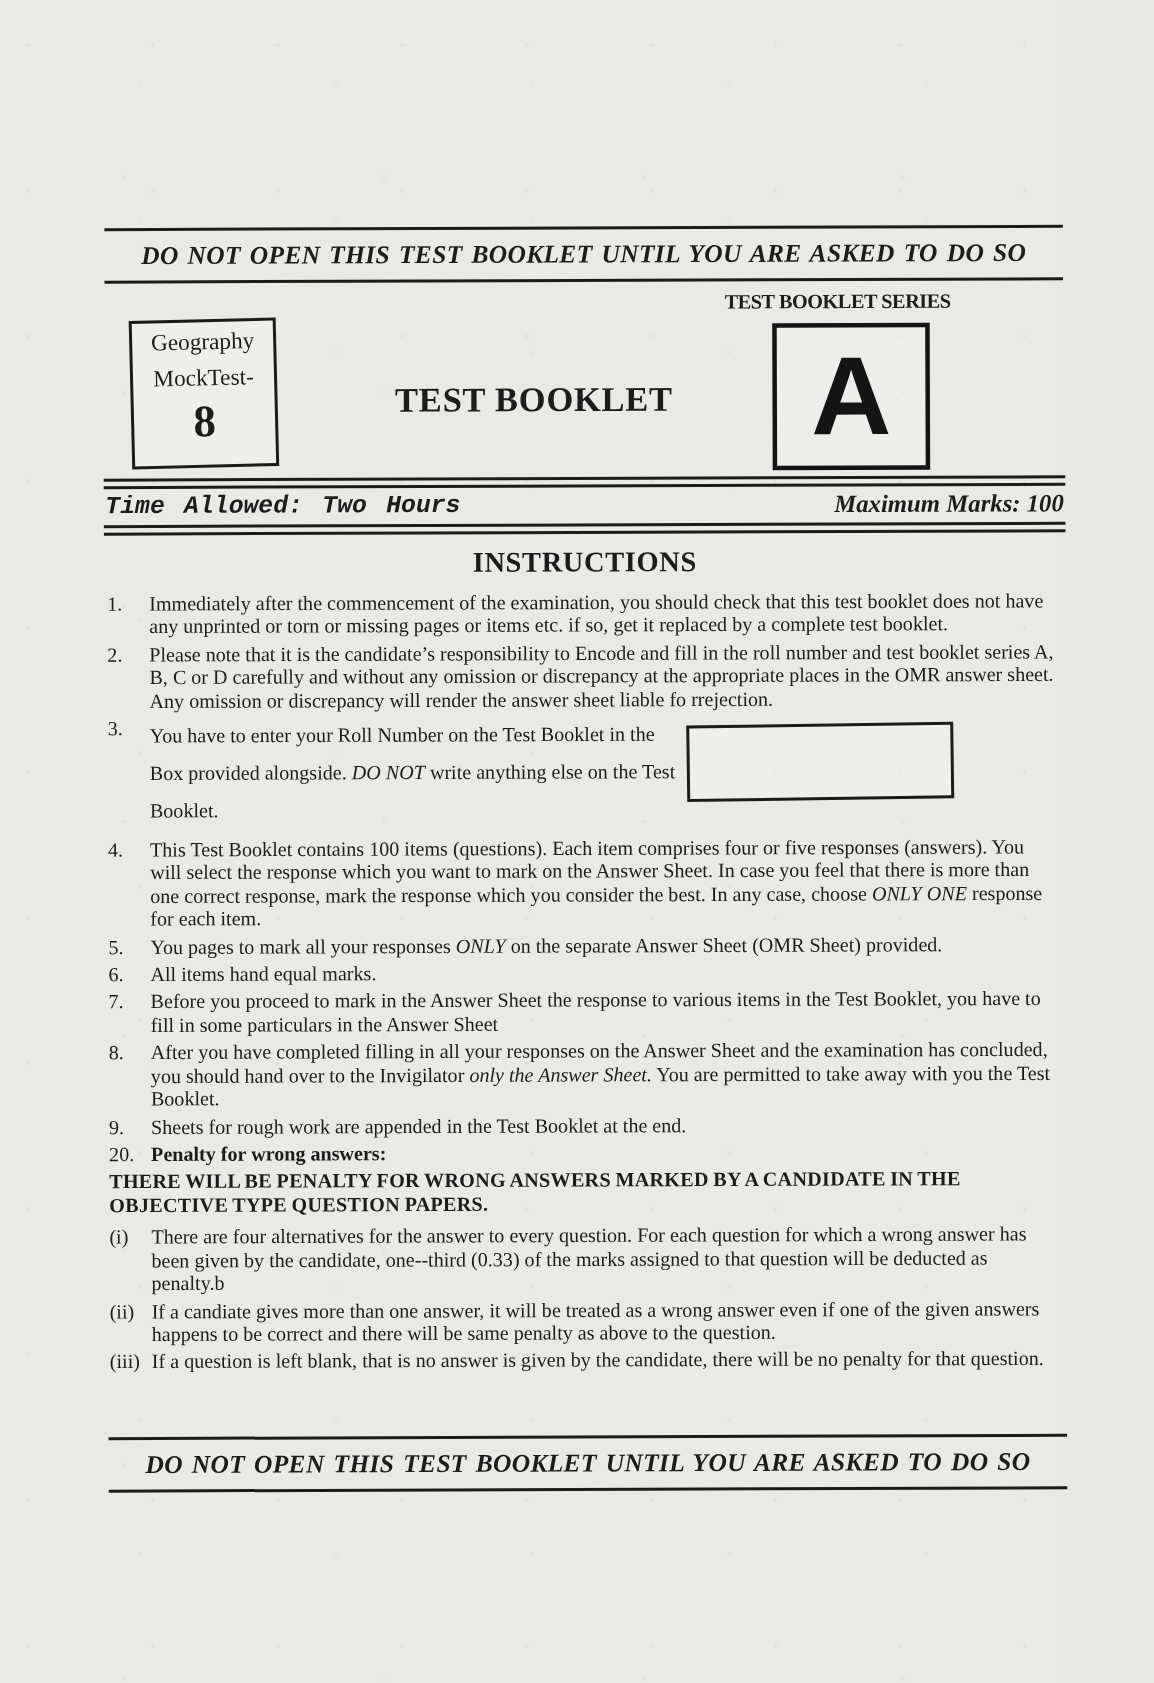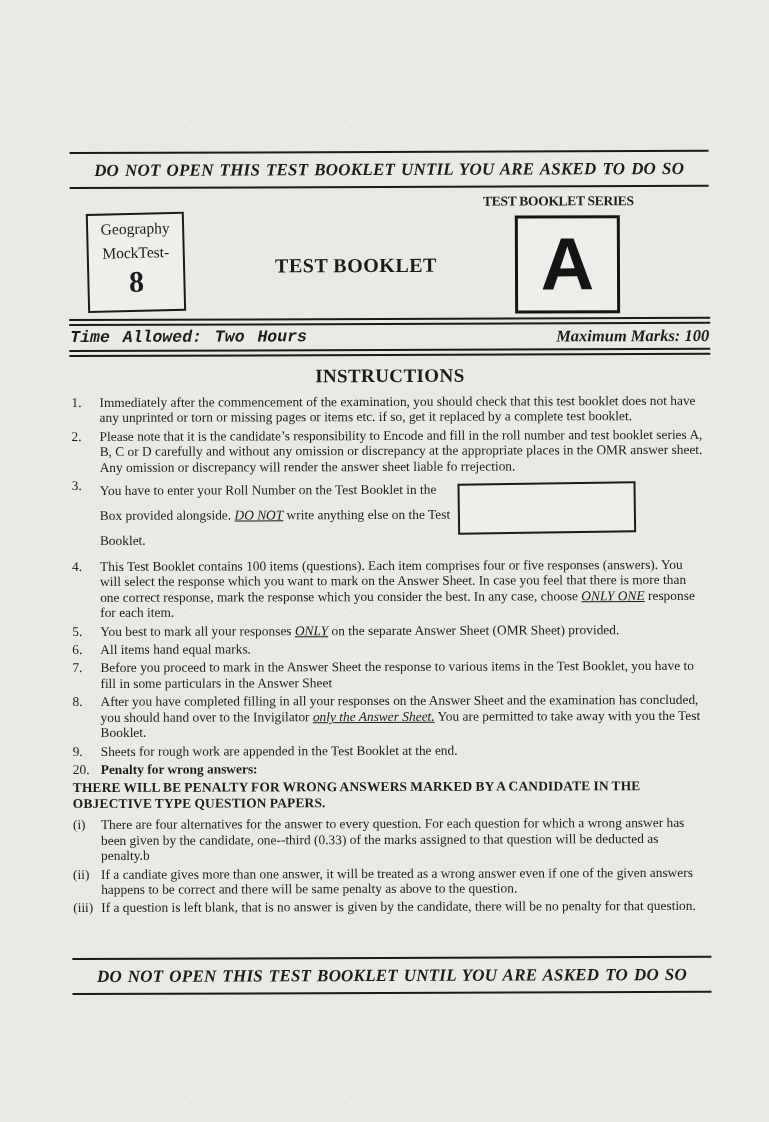--- a/index.html
+++ b/index.html
@@ -42,21 +42,21 @@
     position:absolute;left:88px;top:212px;width:94px;height:93px;
     border:2.5px solid #1b1b1b;background:rgba(255,255,255,0.25);
     text-align:center;transform:rotate(-1.2deg);
     padding-top:2px;
   }
   .subject-box .ln{font-size:15.5px;line-height:24px;}
   .subject-box .num{font-size:30px;font-weight:bold;line-height:34px;}
 
   .main-title{
     position:absolute;left:262px;top:254px;width:190px;
-    font-size:20px;font-weight:bold;letter-spacing:0.5px;text-align:center;
+    font-size:23px;font-weight:bold;letter-spacing:0.5px;text-align:center;
     white-space:nowrap;
   }
 
   .series-box{
     position:absolute;left:516px;top:216px;width:99px;height:92px;
     border:3px solid #141414;background:rgba(255,255,255,0.2);
     display:flex;align-items:center;justify-content:center;
   }
   .series-box .letter{
     font-family:"Liberation Sans", sans-serif;
@@ -81,21 +81,21 @@
   }
 
   .instr-list{position:absolute;left:72px;top:394px;width:631px;}
   .instr-item{
     display:grid;grid-template-columns:28px 1fr;
     font-size:13.4px;line-height:15.4px;margin-bottom:3px;
     position:relative;
   }
   .instr-num{text-align:left;}
   .instr-text{text-align:left;}
-  .it{font-style:italic;text-decoration:underline;}
+  .it{font-style:italic;}
   .bd{font-weight:bold;}
   .has-roll-box{min-height:78px;}
   .has-roll-box .instr-text{max-width:362px;line-height:25px;}
   .roll-box{
     position:absolute;left:386px;top:6px;width:174px;height:47px;
     border:2.5px solid #1b1b1b;background:rgba(255,255,255,0.25);
     transform:rotate(-0.6deg);
   }
   .penalty-note{
     font-size:13.4px;line-height:16px;font-weight:bold;
@@ -151,21 +151,21 @@
           <span class="instr-num">3.</span>
           <span class="instr-text"><span>You have to enter your Roll Number on the Test Booklet in the Box provided alongside. </span><span class="it">DO NOT</span><span> write anything else on the Test Booklet.</span></span>
           <span class="roll-box"></span>
         </div>
         <div class="instr-item">
           <span class="instr-num">4.</span>
           <span class="instr-text"><span>This Test Booklet contains 100 items (questions). Each item comprises four or five responses (answers). You will select the response which you want to mark on the Answer Sheet. In case you feel that there is more than one correct response, mark the response which you consider the best. In any case, choose </span><span class="it">ONLY ONE</span><span> response for each item.</span></span>
         </div>
         <div class="instr-item">
           <span class="instr-num">5.</span>
-          <span class="instr-text"><span>You best to mark all your responses </span><span class="it">ONLY</span><span> on the separate Answer Sheet (OMR Sheet) provided.</span></span>
+          <span class="instr-text"><span>You pages to mark all your responses </span><span class="it">ONLY</span><span> on the separate Answer Sheet (OMR Sheet) provided.</span></span>
         </div>
         <div class="instr-item">
           <span class="instr-num">6.</span>
           <span class="instr-text"><span>All items hand equal marks.</span></span>
         </div>
         <div class="instr-item">
           <span class="instr-num">7.</span>
           <span class="instr-text"><span>Before you proceed to mark in the Answer Sheet the response to various items in the Test Booklet, you have to fill in some particulars in the Answer Sheet</span></span>
         </div>
         <div class="instr-item">

